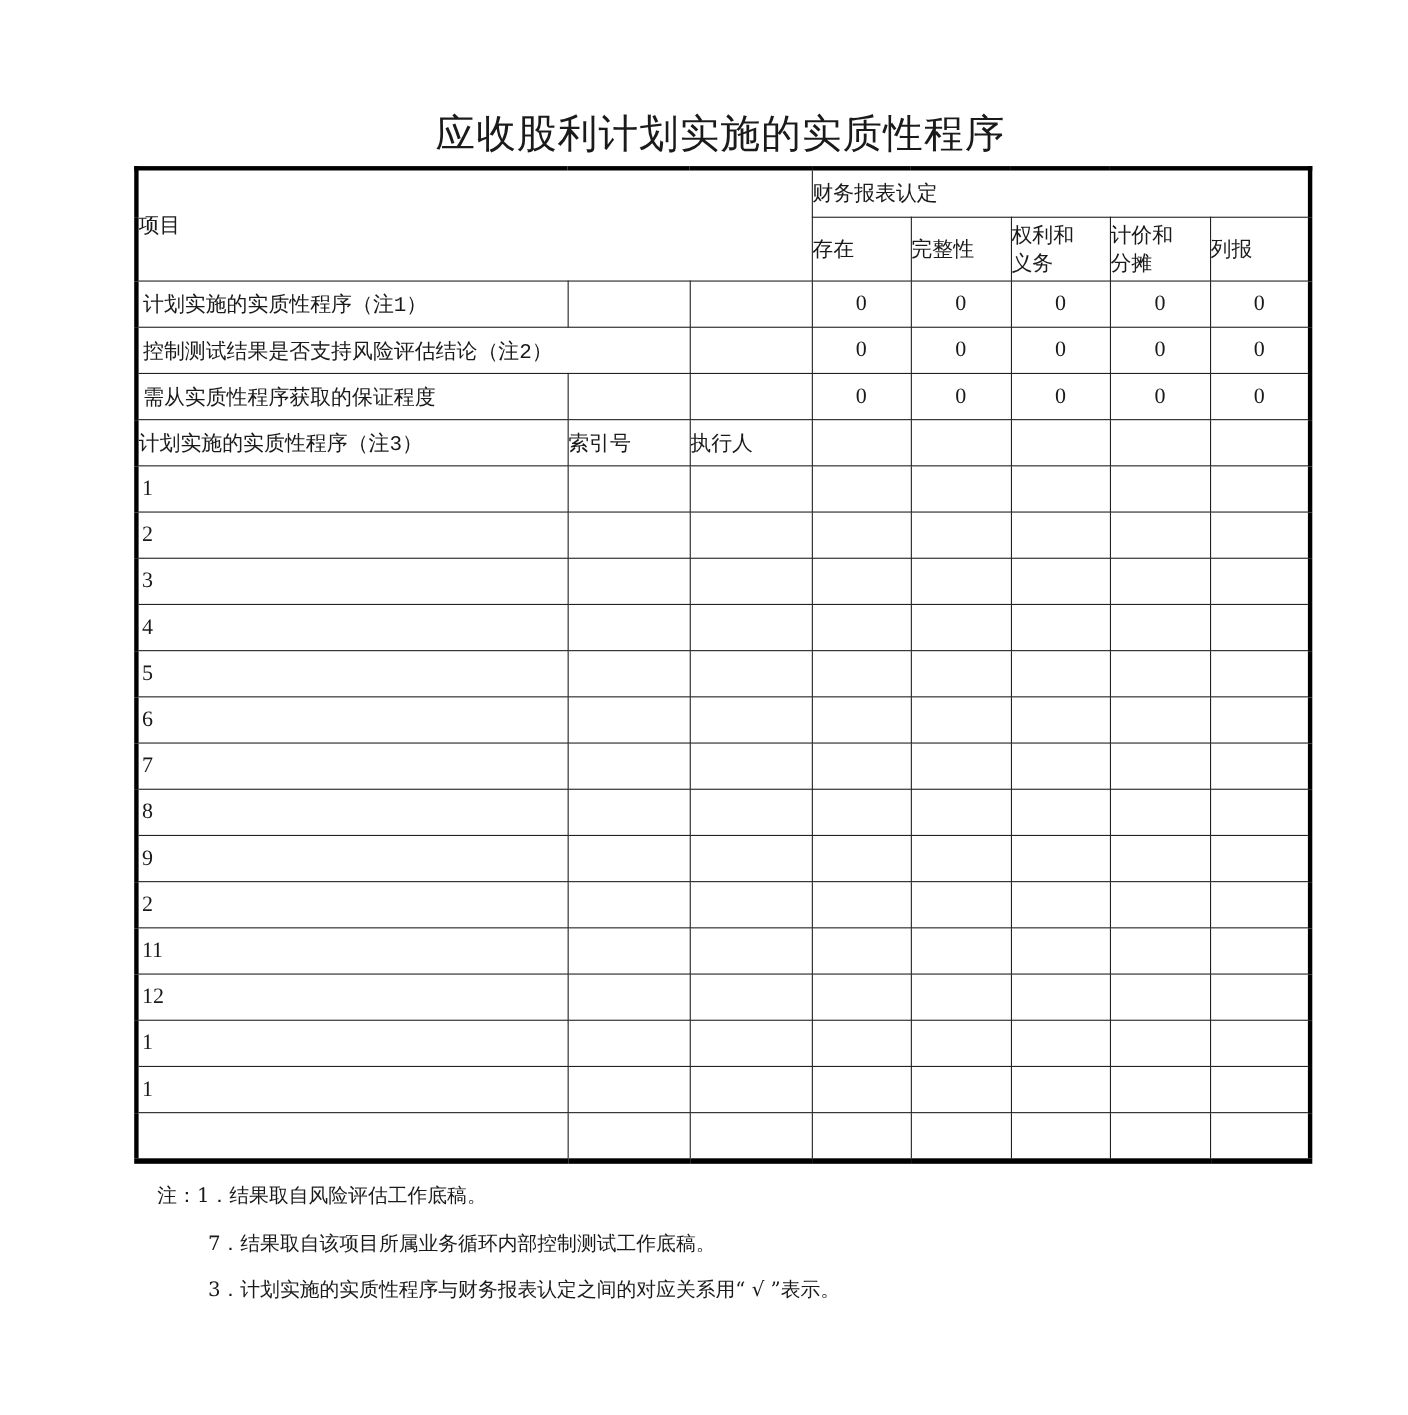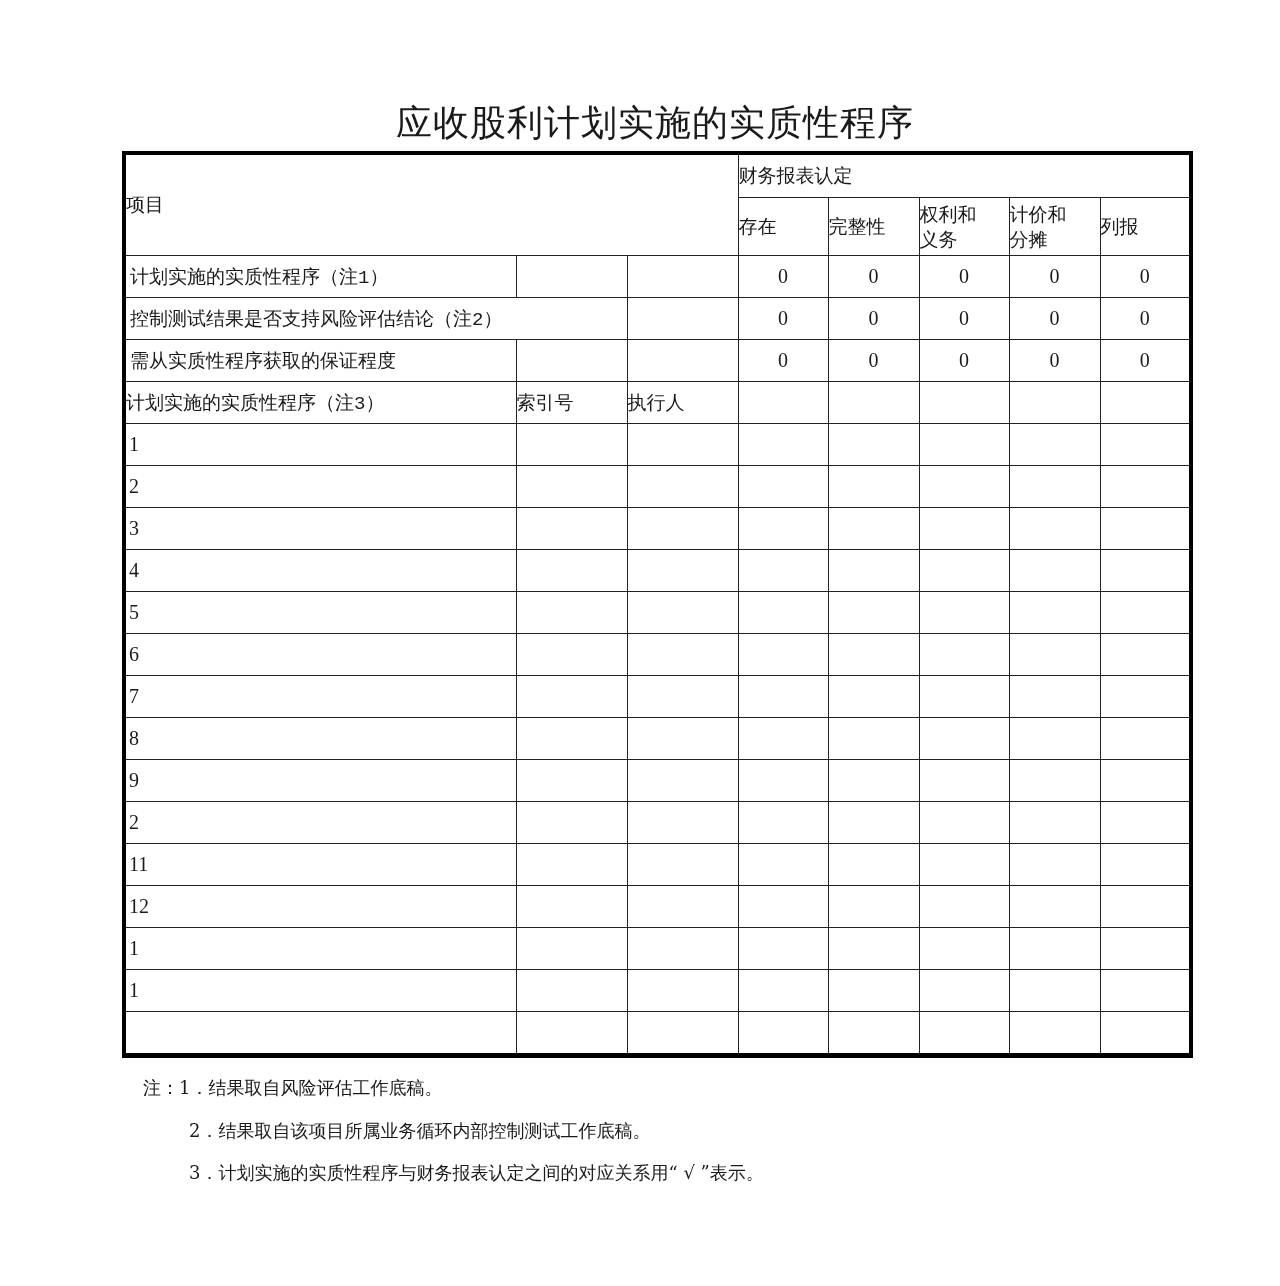--- a/index.html
+++ b/index.html
@@ -322,18 +322,18 @@
         <td class="outer-right outer-bottom"></td>
       </tr>
     </tbody>
 </table>
 
 <div class="notes">
   <div class="note-line">
     <span>注：</span><span>1．结果取自风险评估工作底稿。</span>
   </div>
   <div class="note-line note-indent">
-    <span>2．结果取自该项目所属业务循环内部控制测试工作底稿。</span>
+    <span>7．结果取自该项目所属业务循环内部控制测试工作底稿。</span>
   </div>
   <div class="note-line note-indent">
     <span>3．计划实施的实质性程序与财务报表认定之间的对应关系用“ √ ”表示。</span>
   </div>
 </div>
 
 </body></html>

